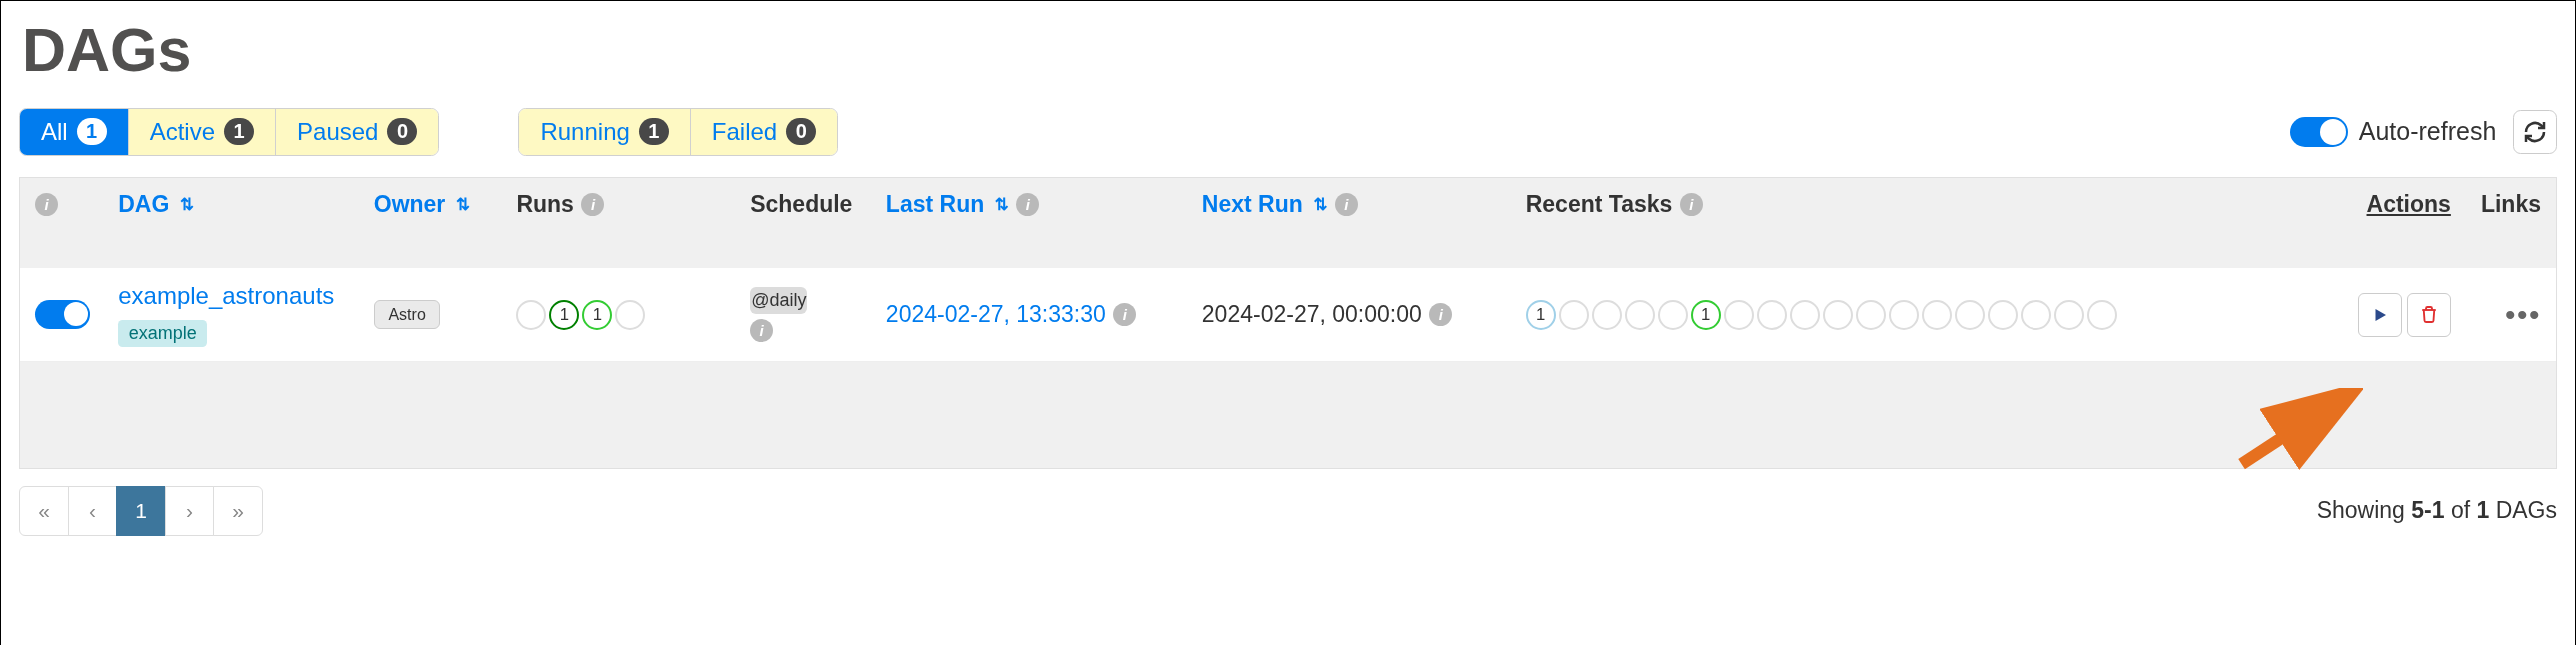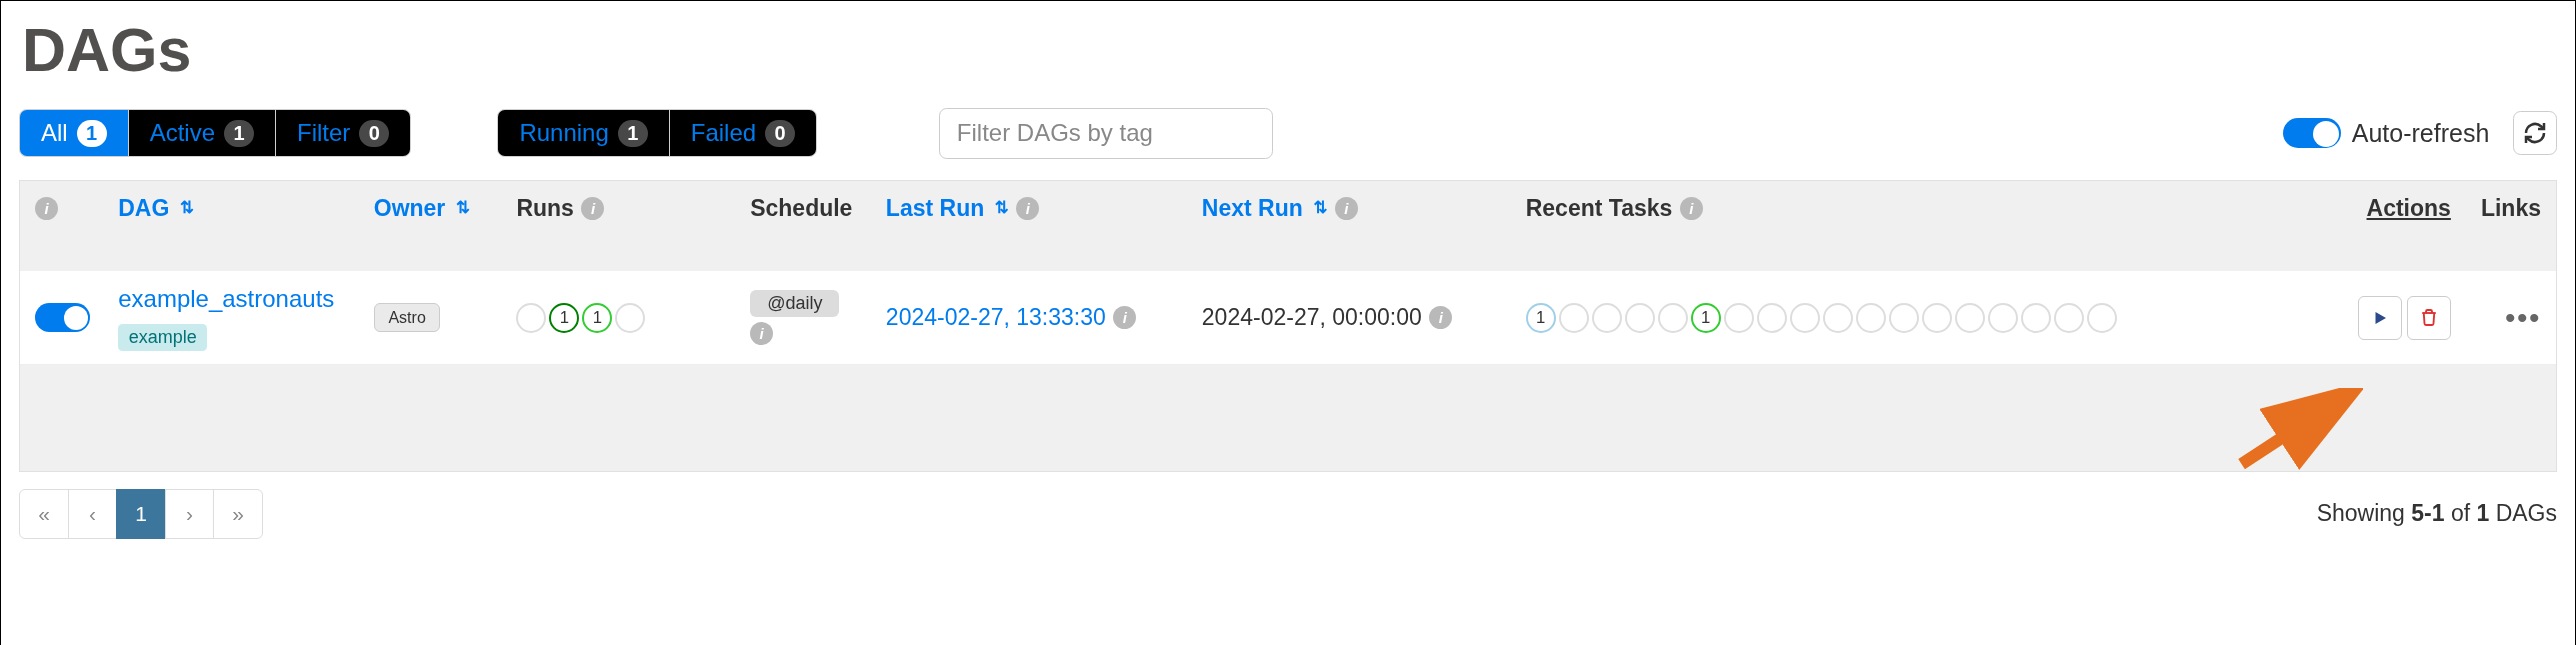--- a/index.html
+++ b/index.html
@@ -1,25 +1,25 @@
 <!DOCTYPE html>
 <html style="font-size:12px"><head>
 <meta charset="utf-8">
 <style>
 * { box-sizing: border-box; margin: 0; padding: 0; }
 body { font-family: -apple-system, BlinkMacSystemFont, "Segoe UI", Helvetica, Arial, sans-serif; font-size: 21px; background: #fff; color: #333; border: 1.5px solid #000; width: 2576px; height: 646px; overflow: hidden; }
 
 .page { padding: 13.7px 18px; }
 h1 { font-size: 61px; font-weight: 600; color: #51504f; margin-bottom: 23px; padding-left: 3px; }
 
-.toolbar { display: flex; align-items: center; gap: 10px; margin-bottom: 21px; }
+.toolbar { display: flex; align-items: center; gap: 3px; margin-bottom: 21px; }
 
 .filter-group { display: flex; border: 1.5px solid #d0d0d0; border-radius: 7.6px; overflow: hidden; }
 .filter-group.running-grp { margin-left: 76px; }
-.filter-btn { display: flex; align-items: center; gap: 9px; padding: 9px 21px; background: #000000; border: none; border-right: 1.5px solid #d0d0d0; font-size: 24px; cursor: pointer; color: #017cee; font-weight: 500; }
+.filter-btn { display: flex; align-items: center; gap: 9px; padding: 9px 21px; background: #fef9c3; border: none; border-right: 1.5px solid #d0d0d0; font-size: 24px; cursor: pointer; color: #017cee; font-weight: 500; }
 .filter-btn:last-child { border-right: none; }
 .filter-btn.active { background: #017cee; color: #fff; }
 .filter-badge { display: inline-flex; align-items: center; justify-content: center; height: 27px; min-width: 30px; padding: 0 9px; border-radius: 13.7px; font-size: 20px; font-weight: 700; background: #484848; color: #fff; }
 .filter-btn.active .filter-badge { background: #fff; color: #017cee; }
 
 .input-box { border: 1.5px solid #ccc; border-radius: 7.6px; padding: 10.6px 16.7px; font-size: 24px; color: #555; background: #fff; }
 .input-box.filter-tags { width: 334px; margin-left: 112px; }
 .input-box.search { width: 350px; margin-left: 112px; }
 .input-box::placeholder { color: #888; }
 
@@ -61,21 +61,21 @@
 .dag-tag { display: inline-block; background: #c9ebee; color: #037277; padding: 3px 10.6px; border-radius: 4.6px; font-size: 18px; margin-top: 6px; }
 
 .owner-pill { background: #eaeaea; border: 0.8px solid #ccc; padding: 4.6px 13.7px; border-radius: 6px; font-size: 16px; color: #333; }
 
 .circle-row { display: flex; gap: 3px; align-items: center; }
 .circle { width: 30px; height: 30px; border-radius: 50%; border: 2.3px solid #ddd; display: inline-flex; align-items: center; justify-content: center; font-size: 16.7px; color: #333; background: #fff; }
 .circle.green-dark { border-color: #008000; }
 .circle.green { border-color: #33cc33; }
 .circle.skyblue { border-color: #a0d0e8; }
 
-.schedule-pill { background: #dcdcdc; padding: 3px 17px; border-radius: 6px; font-size: 18px; color: #333; }
+.schedule-pill { background: #dcdcdc; padding: 3px 1px; border-radius: 6px; font-size: 18px; color: #333; }
 .schedule-wrap { display: flex; flex-direction: column; gap: 4.6px; align-items: flex-start; }
 
 .link-text { color: #017cee; }
 .dag-col-inner { display: flex; flex-direction: column; align-items: flex-start; gap: 4.6px; }
 
 .action-btn { width: 44px; height: 44px; border: 1.5px solid #ccc; border-radius: 6px; background: #fff; display: inline-flex; align-items: center; justify-content: center; cursor: pointer; }
 .actions-wrap { display: flex; gap: 4.6px; }
 
 .dots { font-size: 30px; color: #666; letter-spacing: 1.5px; cursor: pointer; }
 
@@ -101,37 +101,36 @@
     <div class="filter-group">
       <button class="filter-btn active">
         <span>All</span>
         <span class="filter-badge">1</span>
       </button>
       <button class="filter-btn">
         <span>Active</span>
         <span class="filter-badge">1</span>
       </button>
       <button class="filter-btn">
-        <span>Filter</span>
+        <span>Paused</span>
         <span class="filter-badge">0</span>
       </button>
     </div>
 
     <div class="filter-group running-grp">
       <button class="filter-btn">
         <span>Running</span>
         <span class="filter-badge">1</span>
       </button>
       <button class="filter-btn">
         <span>Failed</span>
         <span class="filter-badge">0</span>
       </button>
     </div>
 
-    <input class="input-box filter-tags" placeholder="Filter DAGs by tag" style="">
 
     <div class="spacer"></div>
 
     <div class="auto-refresh">
       <span class="toggle"></span>
       <span>Auto-refresh</span>
     </div>
 
     <button class="refresh-btn">
       <svg width="24" height="24" viewBox="0 0 24 24" fill="none" stroke="#333" stroke-width="2.5">

